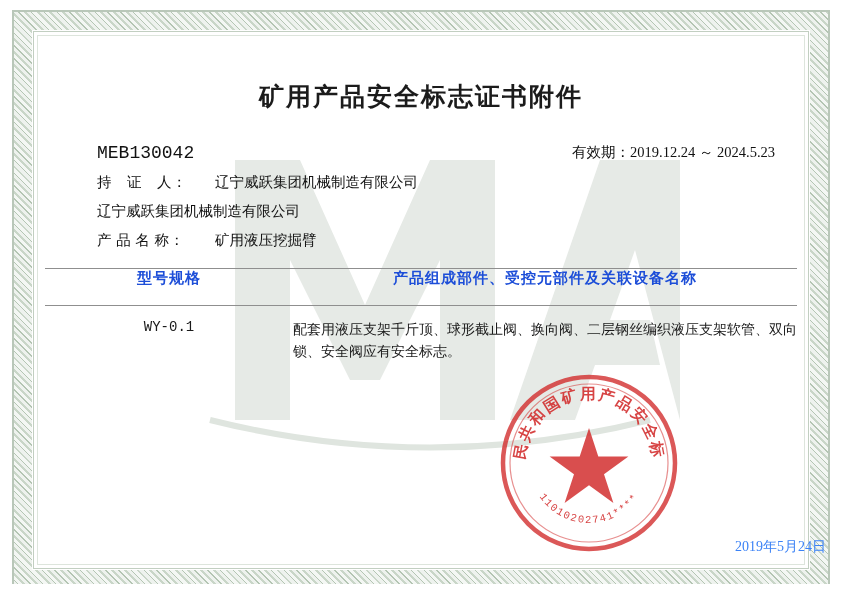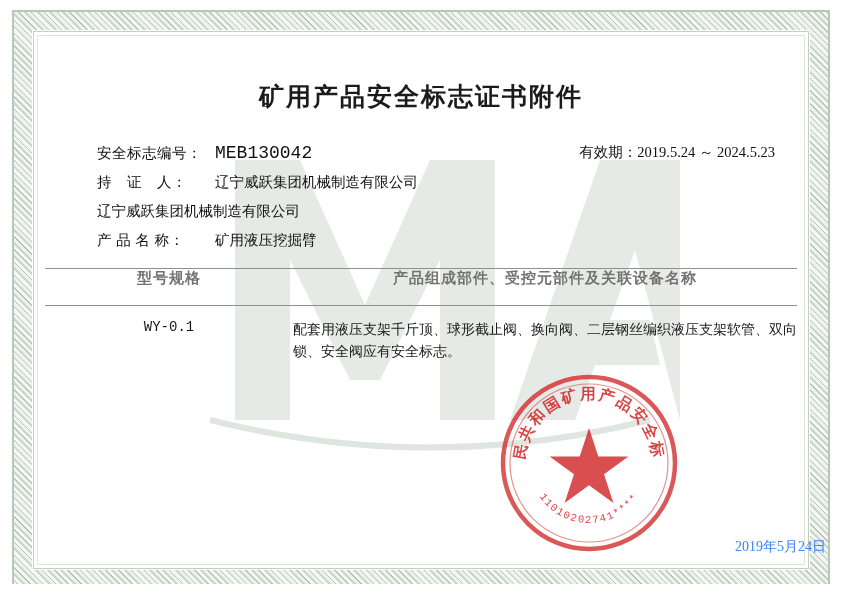--- a/index.html
+++ b/index.html
@@ -135,21 +135,21 @@
     padding: 0;
     vertical-align: top;
   }
   .tbl-head td {
     border-top: 1px solid #8f8f8f;
     border-bottom: 1px solid #8f8f8f;
     height: 36px;
     text-align: center;
     font-size: 15px;
     font-weight: bold;
-    color: #737373;
+    color: #1d4ed8;
     letter-spacing: 1px;
   }
   .col-model { width: 248px; }
   .tbl-body td {
     padding-top: 13px;
     font-size: 14px;
     color: #1a1a1a;
   }
   .cell-model {
     text-align: center;
@@ -208,24 +208,23 @@
     </svg>
   </div>
 
   <div class="content">
 
     <div class="doc-title">矿用产品安全标志证书附件</div>
 
     <div class="fields">
 
       <div class="field-row">
-        <span class="field-label">安全标志编号：</span>
         <span class="field-value mono">MEB130042</span>
         <span class="validity">
-          <span>有效期：</span><span class="v-val">2019.5.24 ～ 2024.5.23</span>
+          <span>有效期：</span><span class="v-val">2019.12.24 ～ 2024.5.23</span>
         </span>
       </div>
 
       <div class="field-row">
         <span class="field-label">持　证　人：</span>
         <span class="field-value">辽宁威跃集团机械制造有限公司</span>
       </div>
 
       <div class="field-row">
         <span class="field-value">辽宁威跃集团机械制造有限公司</span>

